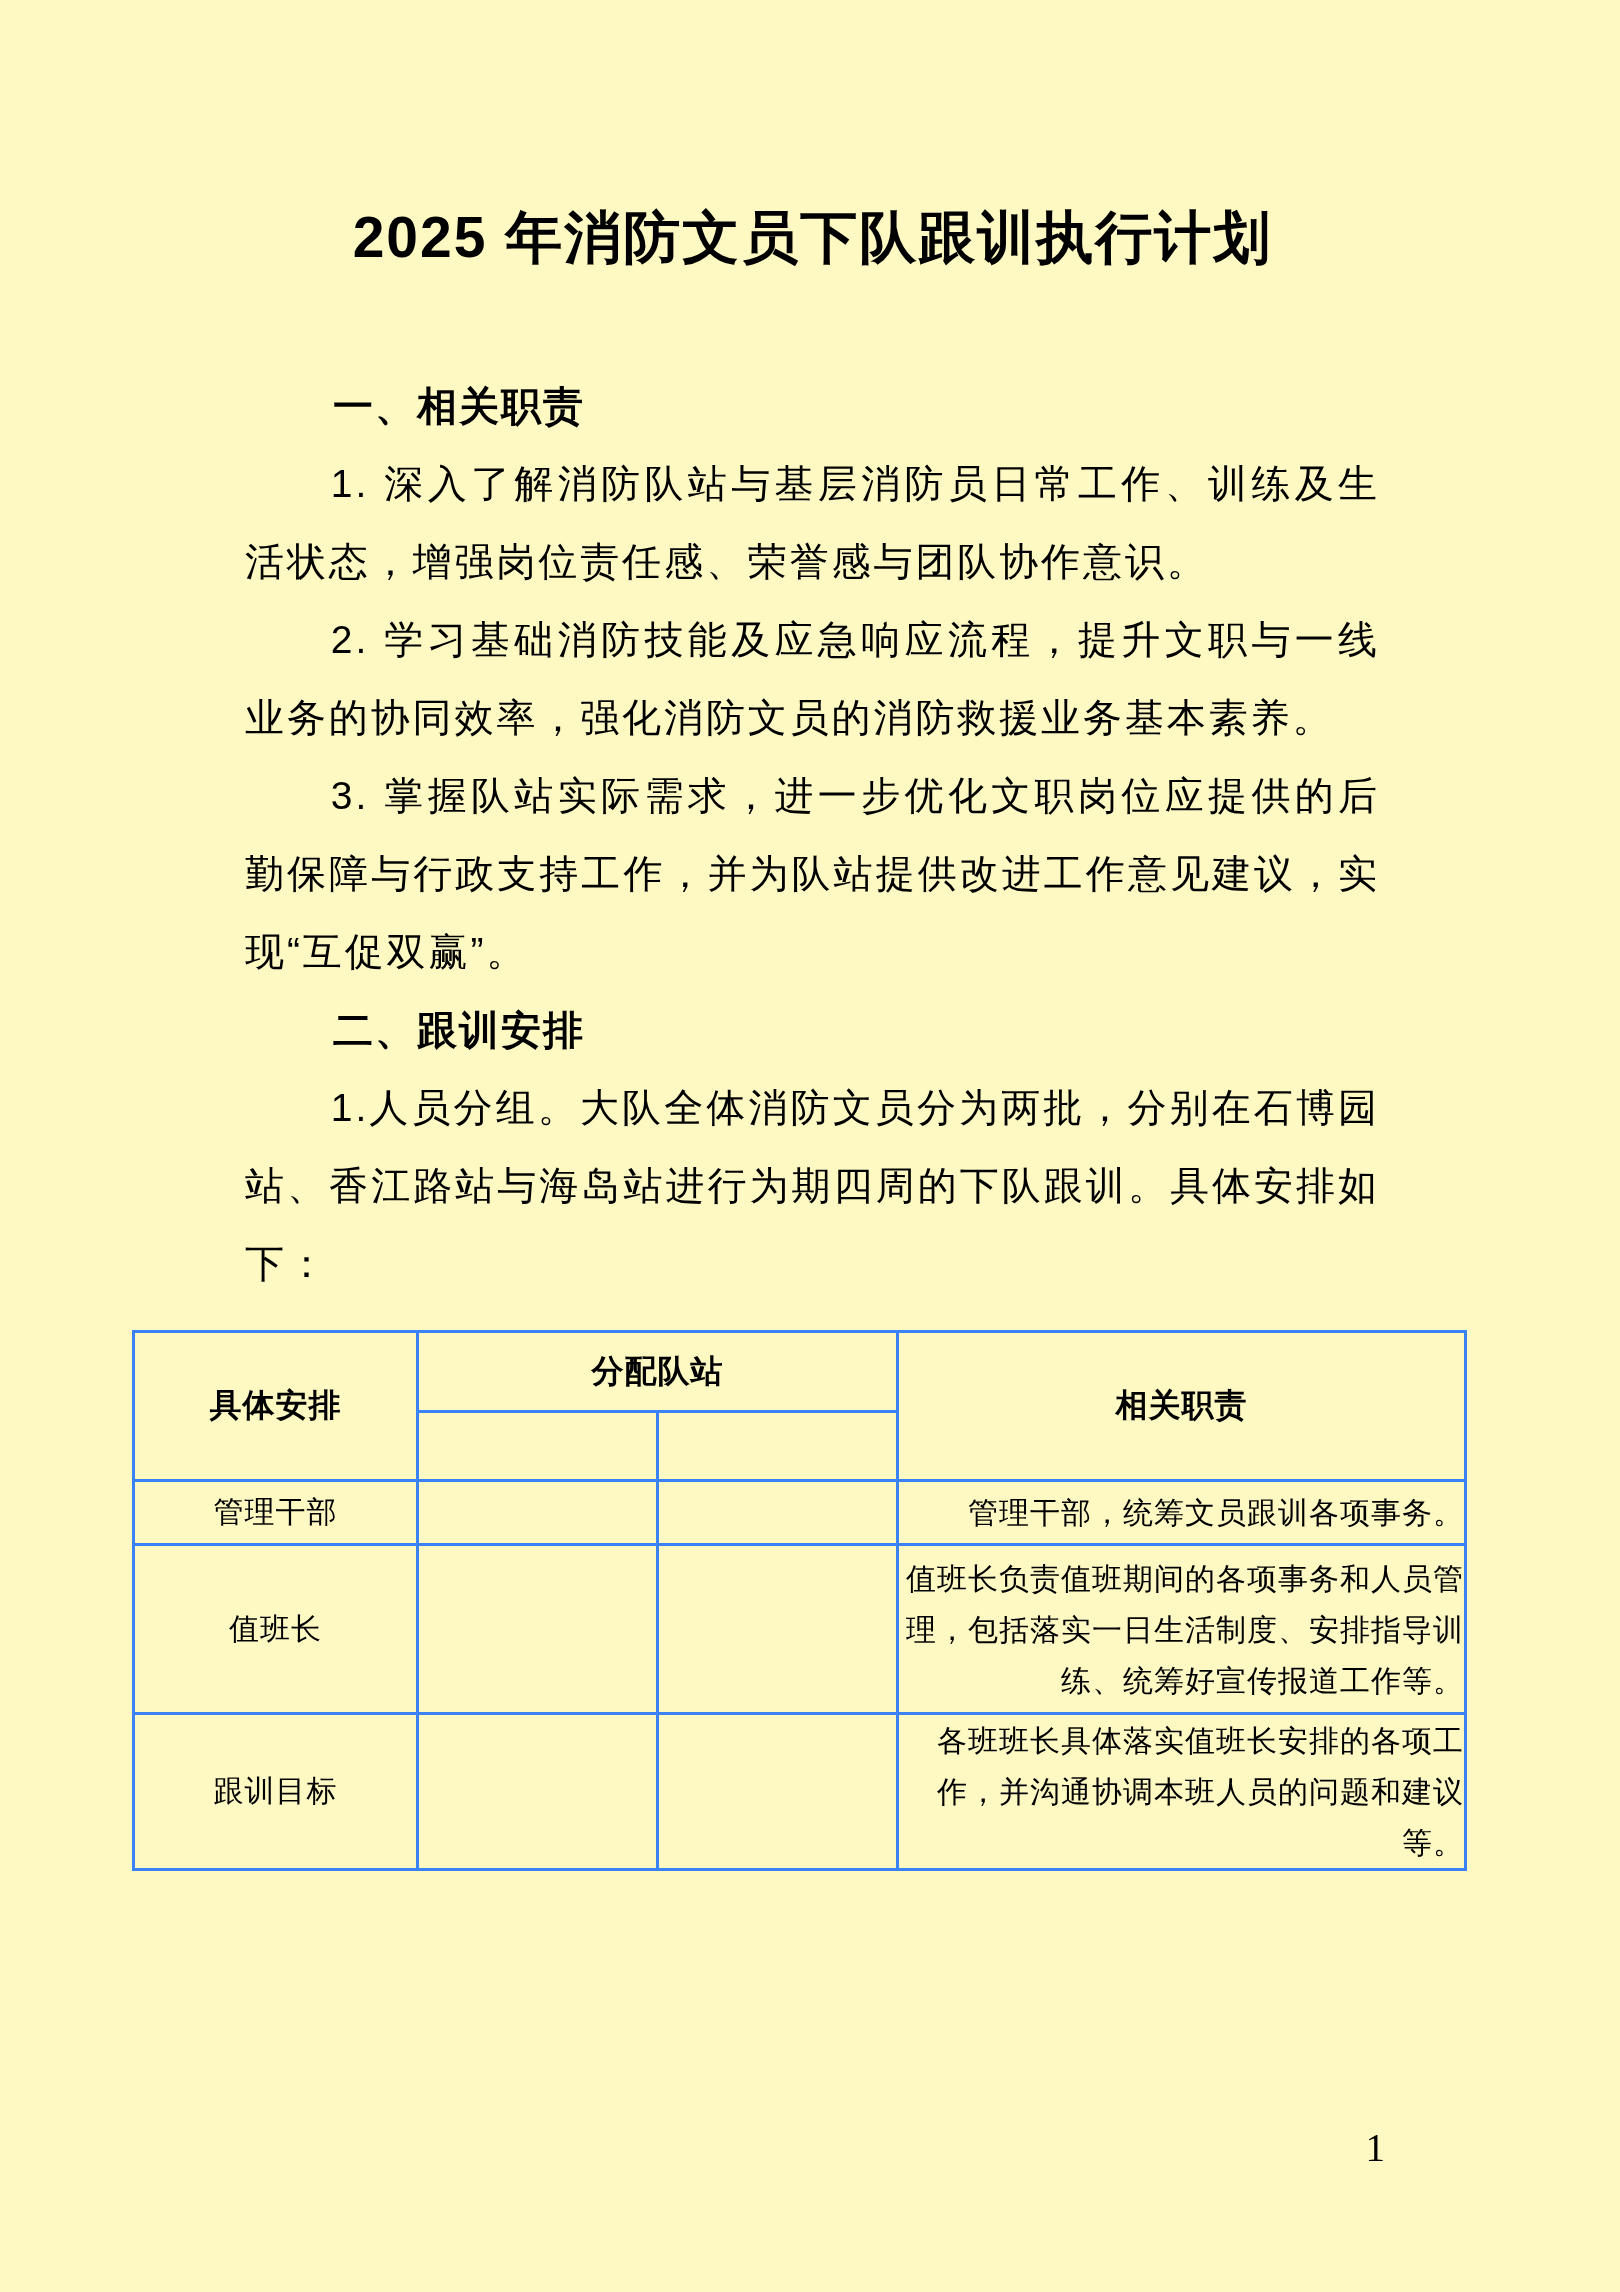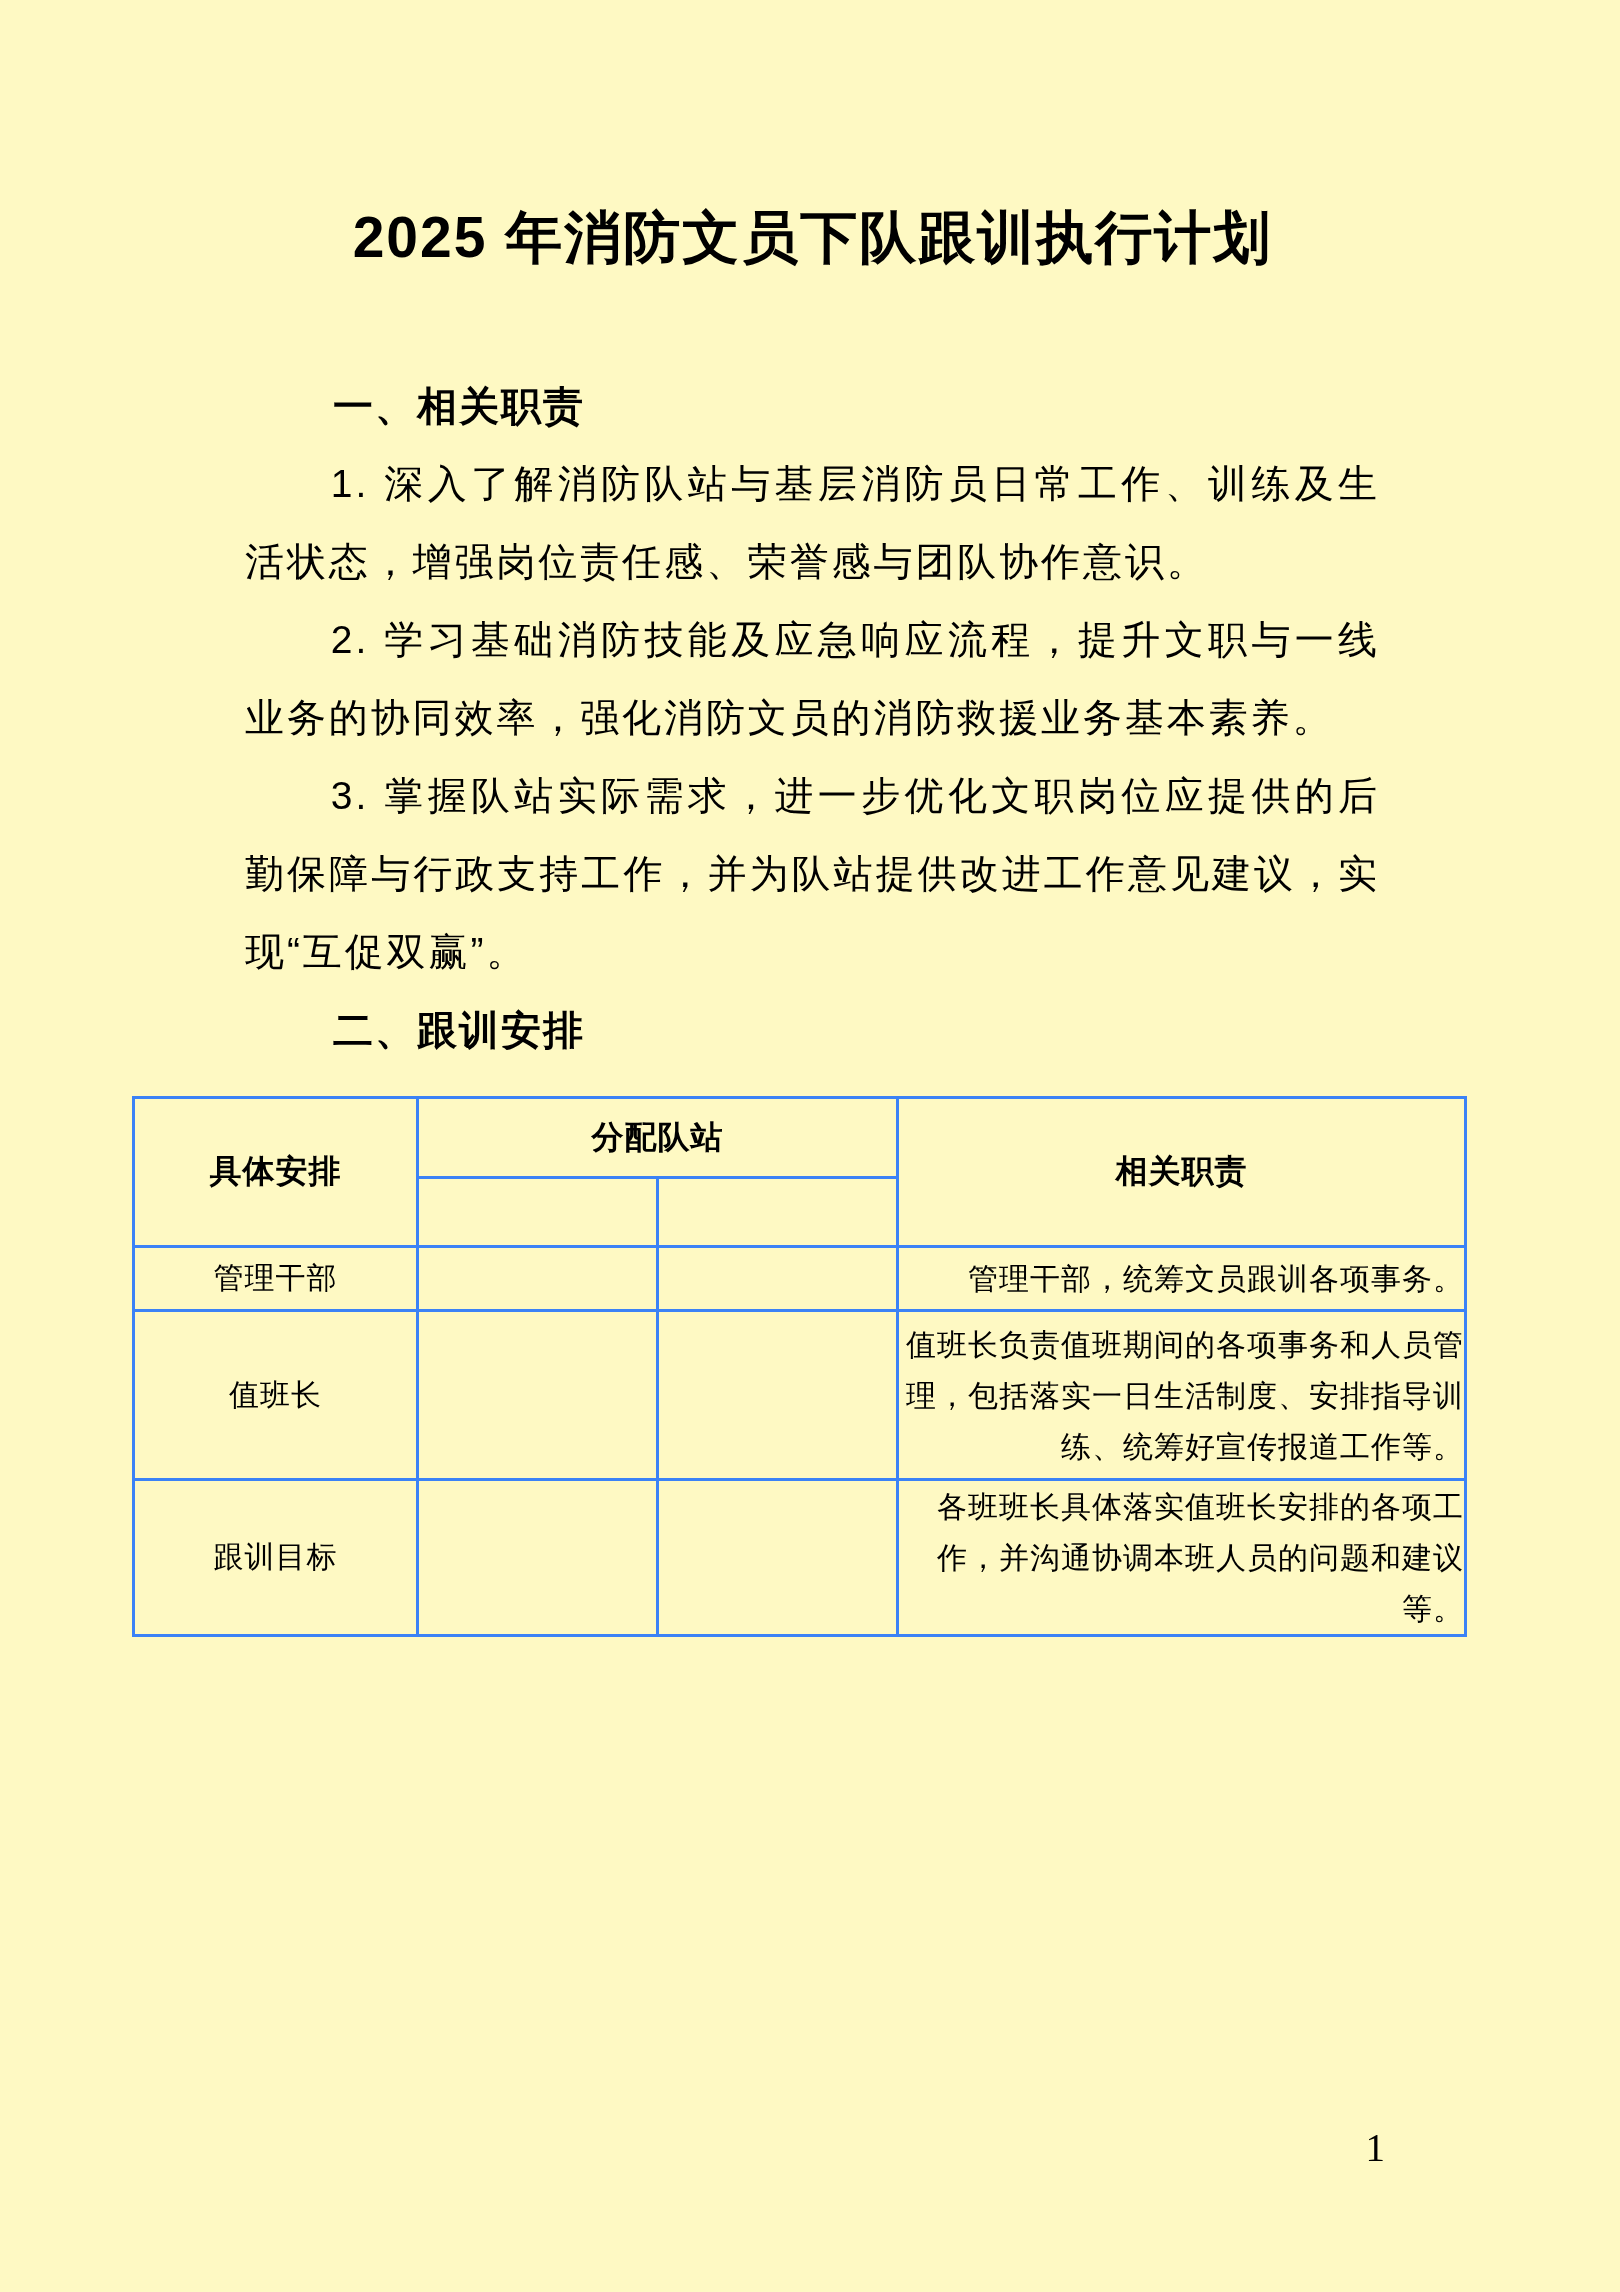--- a/index.html
+++ b/index.html
@@ -91,20 +91,21 @@
   <div class="doc-body">
 
     <h1 class="doc-title">2025 年消防文员下队跟训执行计划</h1>
 
     <p class="sec-heading">一、相关职责</p>
     <p class="para">1. 深入了解消防队站与基层消防员日常工作、训练及生活状态，增强岗位责任感、荣誉感与团队协作意识。</p>
     <p class="para">2. 学习基础消防技能及应急响应流程，提升文职与一线业务的协同效率，强化消防文员的消防救援业务基本素养。</p>
     <p class="para">3. 掌握队站实际需求，进一步优化文职岗位应提供的后勤保障与行政支持工作，并为队站提供改进工作意见建议，实现“互促双赢”。</p>
 
     <p class="sec-heading">二、跟训安排</p>
+    <p class="para">1.人员分组。大队全体消防文员分为两批，分别在石博园站、香江路站与海岛站进行为期四周的下队跟训。具体安排如下：</p>
 
     <table class="sched">
       <colgroup>
         <col style="width:284px">
         <col style="width:240px">
         <col style="width:240px">
         <col style="width:568px">
       </colgroup>
       <tbody>
           <tr class="hrow1">

